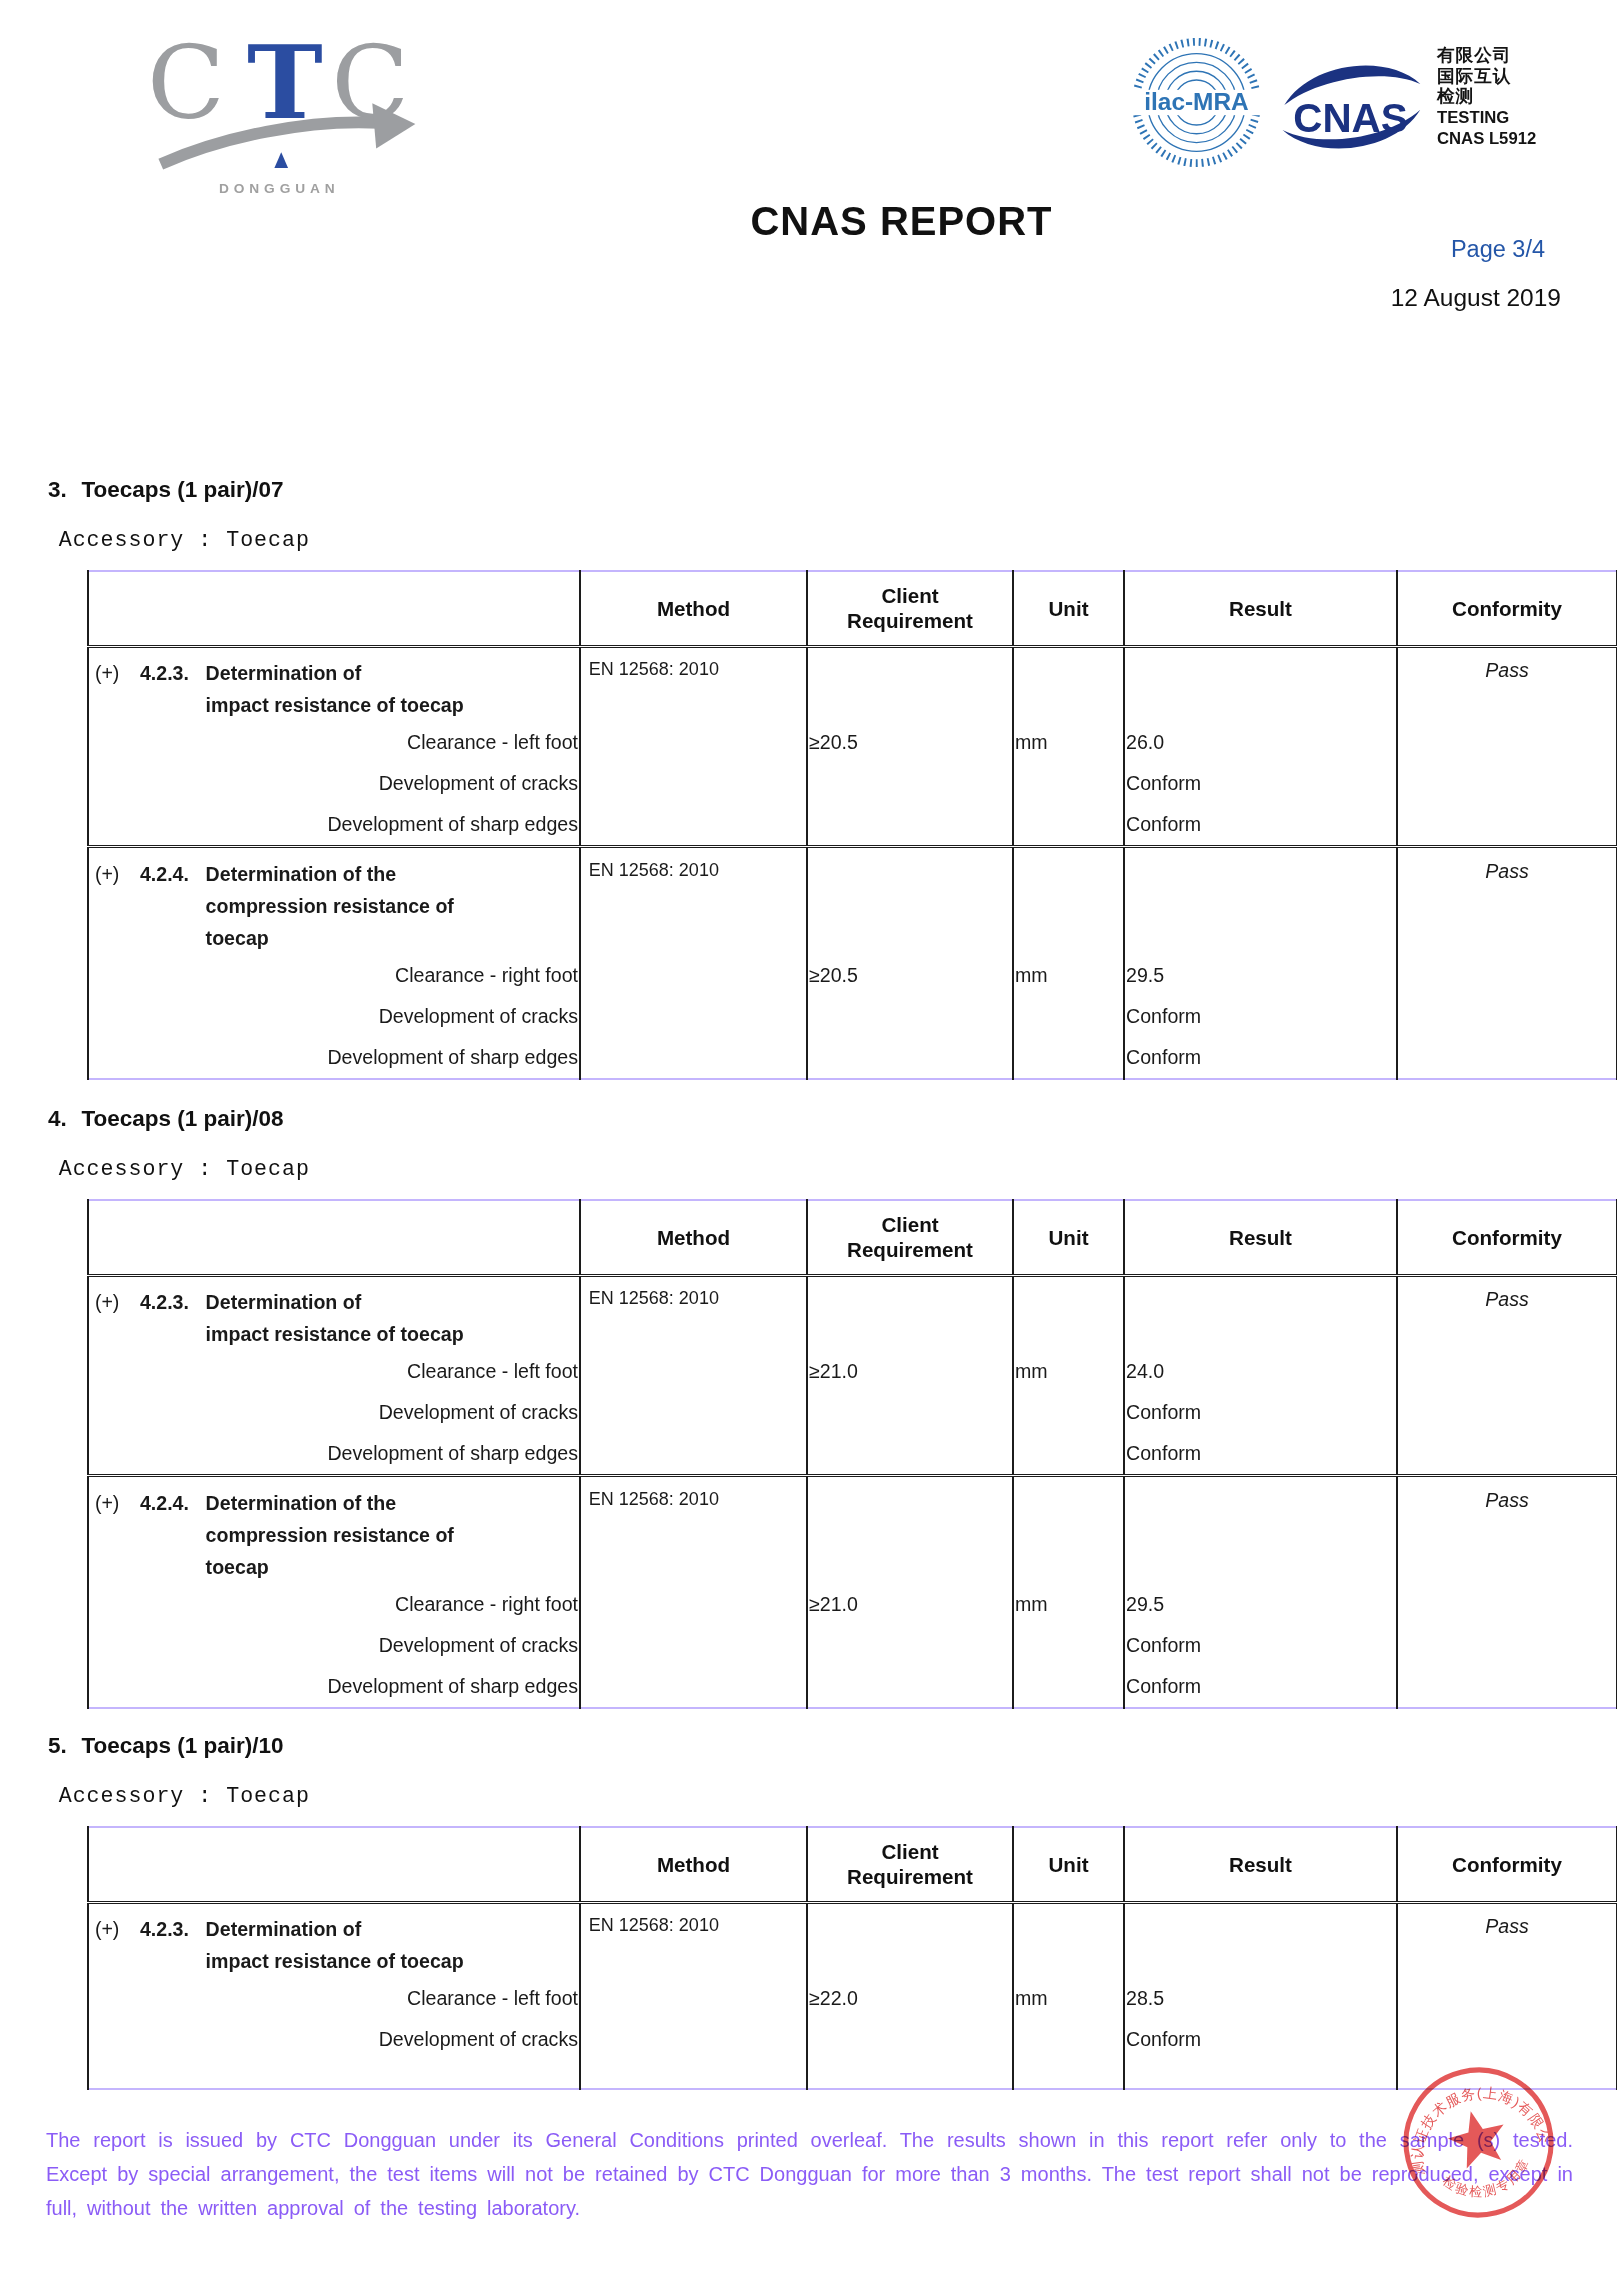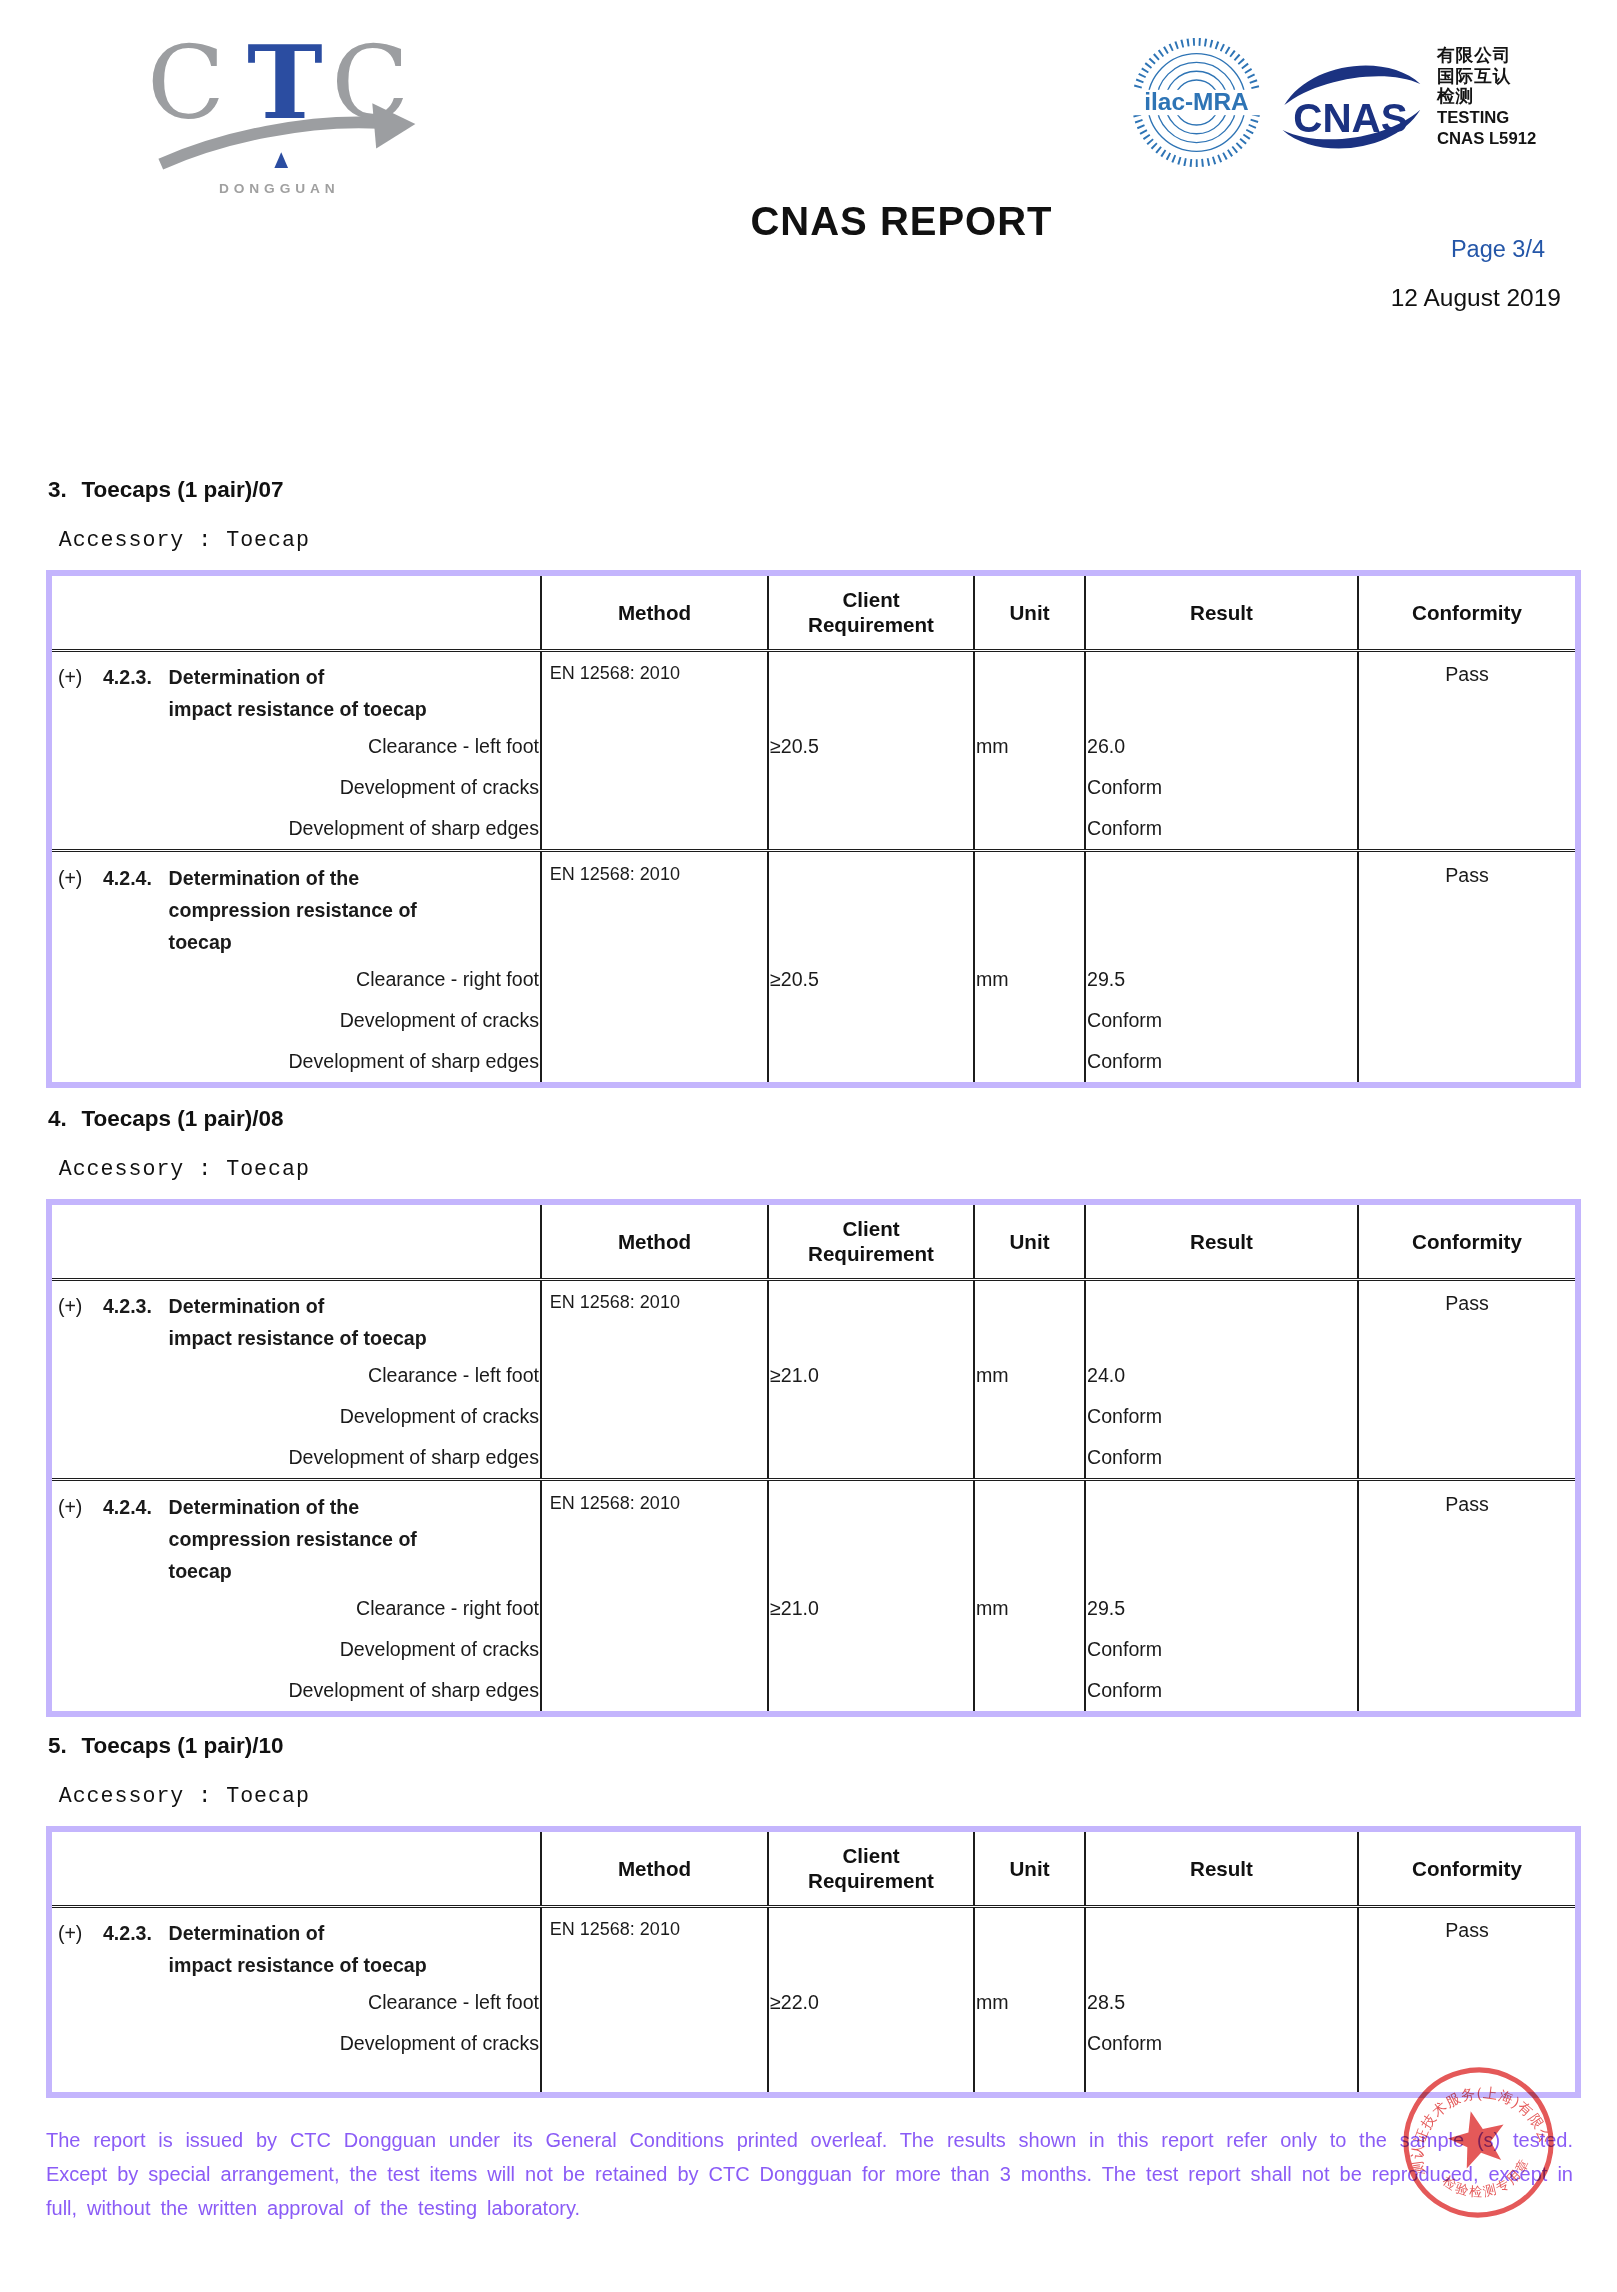--- a/index.html
+++ b/index.html
@@ -30,38 +30,38 @@
   .app-code{padding-left:104px;}
 
   
   .section{position:absolute;left:46px;width:1529px;}
   .sec-heading{display:flex;gap:14.7px;font-size:22.5px;font-weight:bold;color:#111;padding-left:2px;}
   .accessory{margin-top:24.5px;padding-left:12.7px;font-family:"Liberation Mono",monospace;
              font-size:21.6px;letter-spacing:1px;color:#111;}
 
   
   table.rtable{border-collapse:collapse;width:1529px;table-layout:fixed;margin-top:18.6px;
-               border:6px solid #c4b5fd;}
+               border:2px solid #c4b5fd;margin-left:41px;}
   .rtable col.c1{width:492px}.rtable col.c2{width:227px}.rtable col.c3{width:206px}
   .rtable col.c4{width:111px}.rtable col.c5{width:273px}.rtable col.c6{width:220px}
   .rtable th,.rtable td{border-left:2px solid #1c1c1c;border-right:2px solid #1c1c1c;}
   .rtable thead th{border-bottom:3.9px double #1c1c1c;font-size:20.6px;font-weight:bold;
                    text-align:center;padding:10.8px 19.6px;line-height:25.5px;color:#111;}
   .rtable tbody + tbody{border-top:3.9px double #1c1c1c;}
   .p-row td{height:39px;font-size:19.6px;vertical-align:middle;}
   td.param{text-align:right;padding-left:14.7px;}
   td.ctr{}
   .title-row td{vertical-align:top;padding-top:9.8px;}
   .title-row td.tparam{padding-left:0;}
   .block-title{display:flex;align-items:flex-start;}
   .plus{flex:0 0 45px;padding-left:5.9px;font-size:19.6px;line-height:32px;}
   .clause{font-weight:bold;margin-right:16.7px;font-size:19.6px;line-height:32px;}
   .bname{font-weight:bold;white-space:pre-line;font-size:19.6px;line-height:32px;}
   td.method{font-size:18px;text-align:left;padding-left:7.8px;padding-top:11.8px;}
-  td.conf{text-align:center;font-size:19.6px;padding-top:11.8px;}
+  td.conf{text-align:center;font-size:19.6px;padding-top:11.8px;font-style:italic;}
   tr.spacer td{height:25.5px;}
 
   
   .footer{position:absolute;left:46px;top:2103px;width:1527px;font-size:20px;line-height:34px;
           text-align:justify;word-spacing:4.4px;color:#8b5cf6;}
   .stamp{position:absolute;left:1398px;top:2062px;width:161px;height:161px;
          transform:rotate(-14deg);opacity:.85;mix-blend-mode:multiply;}
 </style>
 </head>
 <body>

